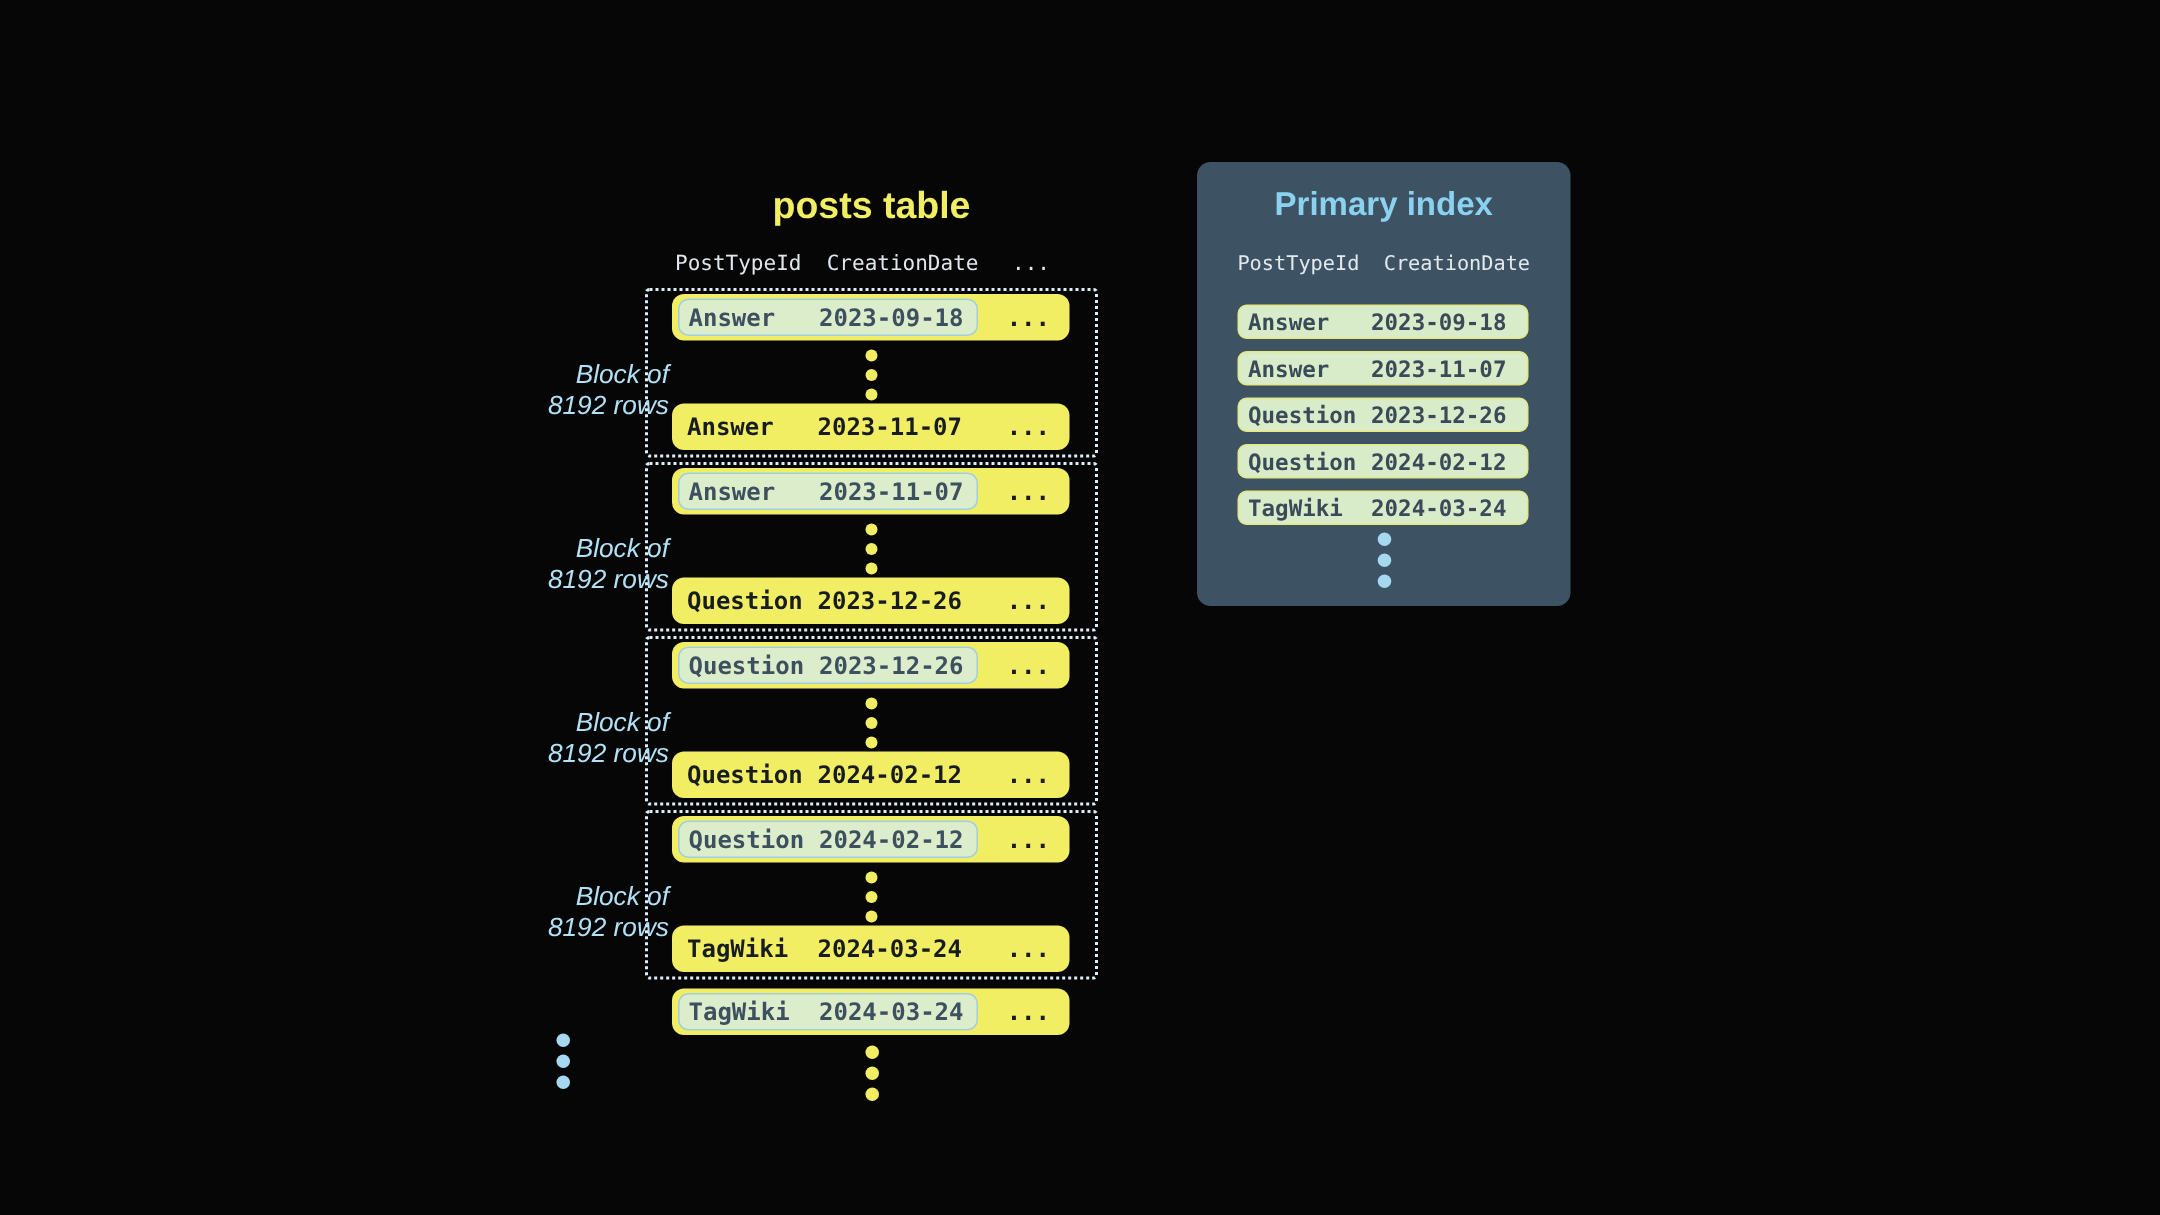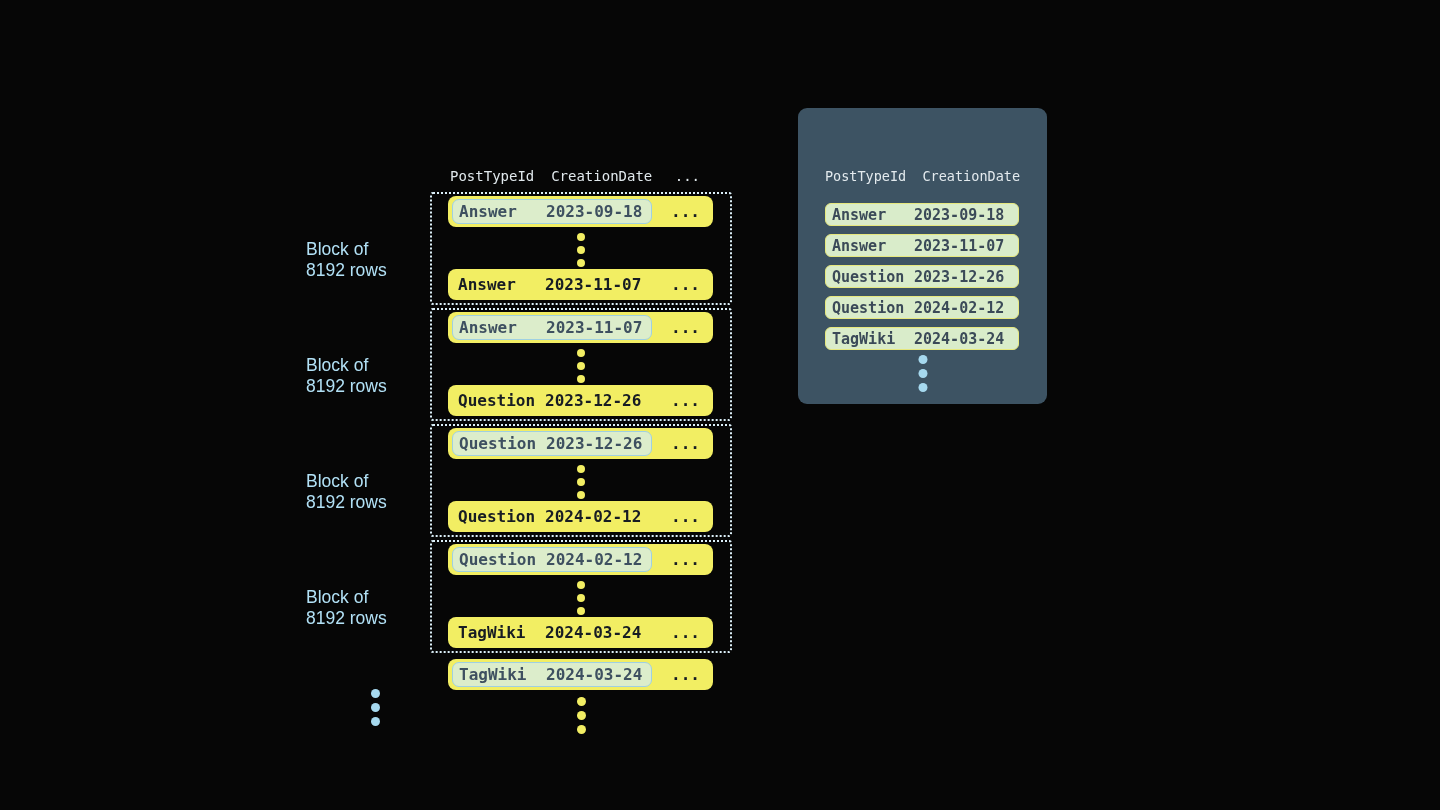--- a/index.html
+++ b/index.html
@@ -65,22 +65,22 @@
   .vdots i { width: 8px; height: 8px; border-radius: 50%; display: block; }
   .ydots i { background: #f2ee63; }
   .bdots i { background: #a6d9ef; }
   .between-rows { left: 50%; transform: translateX(-50%); top: 39px; }
   .more-blocks { left: 371px; top: 689px; }
   .more-blocks i { width: 9px; height: 9px; }
   .more-rows { left: 577px; top: 697px; }
   .more-rows i { width: 9px; height: 9px; }
 
   .blk-label {
-    position: absolute; left: 306px; width: 140px; text-align: left;
-    color: #b2e1f6; font-size: 17.5px; line-height: 21px;
+    position: absolute; left: 306px; width: 140px; text-align: right;
+    color: #b2e1f6; font-size: 17.5px; line-height: 21px; font-style: italic;
   }
   .l1 { top: 239px; } .l2 { top: 355px; } .l3 { top: 471px; } .l4 { top: 587px; }
 
   
   .panel {
     position: absolute; left: 798px; top: 108px; width: 249px; height: 296px;
     background: #3d5363; border-radius: 9px;
   }
   .panel-title {
     position: absolute; top: 15px; left: 0; width: 100%; text-align: center;
@@ -101,20 +101,21 @@
   .ct2 { display: inline-block; width: 82px; }
   .ir1 { top: 95px; } .ir2 { top: 126px; } .ir3 { top: 157px; } .ir4 { top: 188px; } .ir5 { top: 219px; }
   .idots { left: 50%; transform: translateX(-50%); top: 247px; }
   .idots i { width: 9px; height: 9px; }
 </style>
 </head>
 <body>
 
 <div class="stage">
 
+  <div class="pt-title">posts table</div>
 
   <div class="pt-headers mono">
     <span class="cols pre">PostTypeId  CreationDate</span>
     <span class="hdr-more">...</span>
   </div>
 
   <div class="block b1">
     <div class="row row-in-block row-first">
       <span class="pill">
         <span class="ct">Answer</span>
@@ -232,20 +233,21 @@
       <i></i>
       <i></i>
   </div>
   <div class="vdots ydots more-rows">
     <i></i>
       <i></i>
       <i></i>
   </div>
 
   <div class="panel">
+    <div class="panel-title">Primary index</div>
     <div class="panel-headers mono pre">PostTypeId  CreationDate</div>
 
     <div class="ipill ir1">
       <span class="ct2">Answer</span>
       <span>2023-09-18</span>
     </div>
     <div class="ipill ir2">
       <span class="ct2">Answer</span>
       <span>2023-11-07</span>
     </div>

